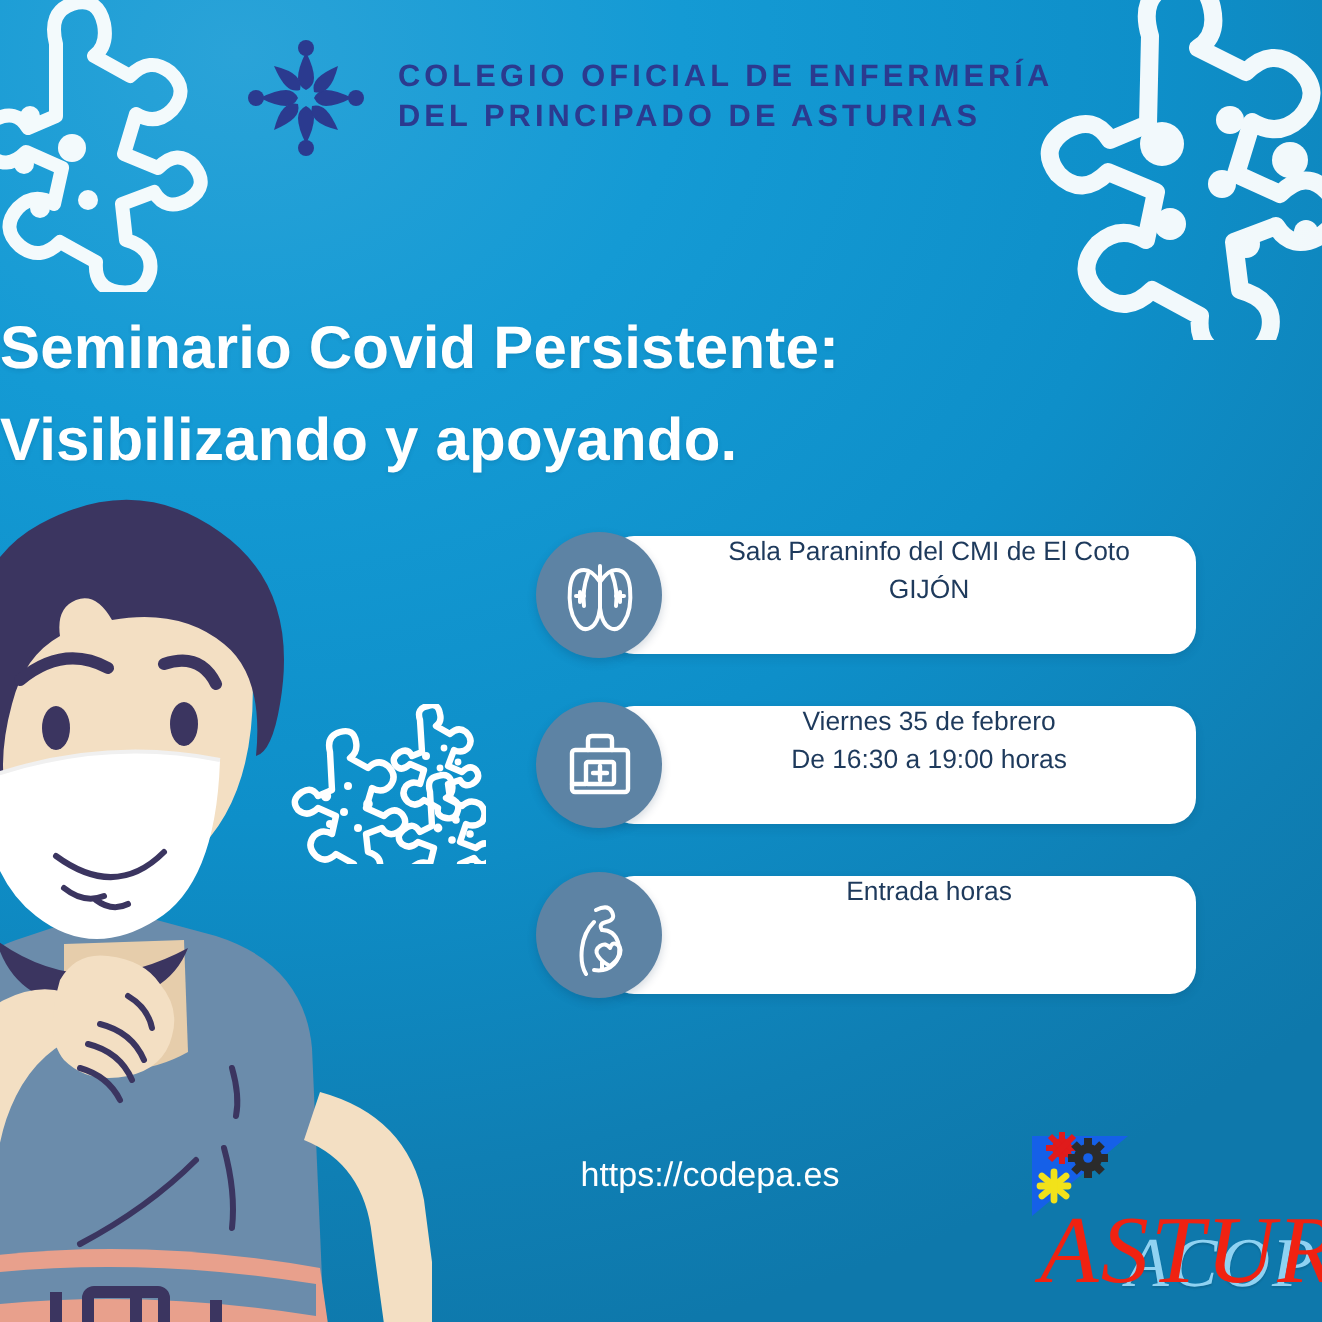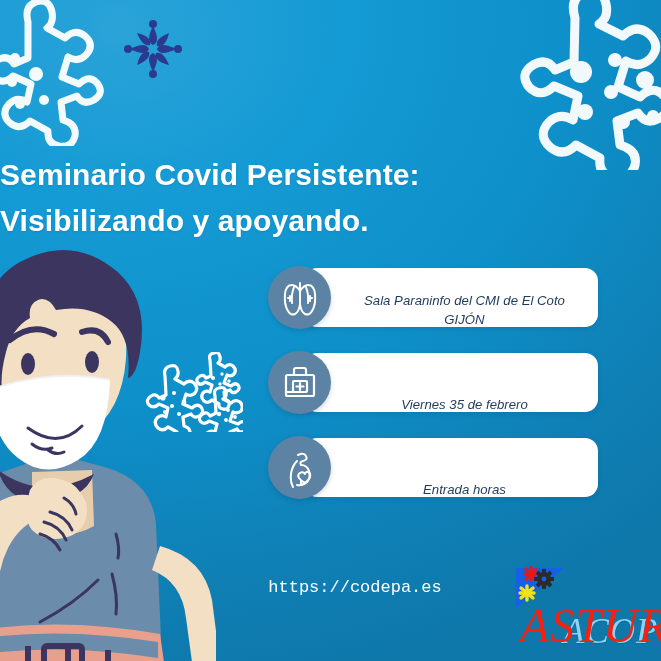--- a/index.html
+++ b/index.html
@@ -35,21 +35,21 @@
     color:#ffffff;font-weight:bold;font-size:30px;line-height:46px;
     letter-spacing:.1px;
     text-shadow:0 1px 2px rgba(0,40,70,.12);
   }
   .title .t2{display:block;}
 
   
   .cards{position:absolute;left:268px;top:266px;width:330px;}
   .card{
     position:relative;height:63px;margin-bottom:22px;
-    display:flex;align-items:flex-end;font-style:italic;
+    display:flex;align-items:flex-start;
   }
   .card-panel{
     position:absolute;left:36px;right:0;top:2px;bottom:2px;
     background:#ffffff;border-radius:13px;
     box-shadow:0 2px 5px rgba(0,50,80,.14);
   }
   .card-icon{
     position:relative;z-index:2;width:63px;height:63px;flex:none;
     border-radius:50%;background:#5d83a4;
     display:flex;align-items:center;justify-content:center;
@@ -60,21 +60,21 @@
     color:#1e3a5c;font-size:13.2px;line-height:19px;
     padding-left:8px;padding-right:8px;
   }
   .card-text .ln2{display:block;}
 
   
   .footer-info{
     position:absolute;left:150px;width:410px;top:573px;text-align:center;
     color:#ffffff;font-size:17px;line-height:29px;
   }
-  .footer-info .url{display:block;font-family:Liberation Mono, monospace;}
+  .footer-info .url{display:block;}
 
   
   .acop-logo{position:absolute;left:500px;top:560px;width:161px;height:101px;}
   .acop-word{
     position:absolute;left:63px;top:4px;
     font-family:"Liberation Serif", serif;font-style:italic;
     font-size:35px;color:#8fd2f2;letter-spacing:1px;
     text-shadow:0 1px 1px rgba(0,0,0,.12);
     margin-top:48px;
   }
@@ -144,20 +144,24 @@
           <path d="M45 45 q-8 -2 -11 -5 q-3 -3 -2 -7 q4 -1 7 2 q3 3 6 10z"></path>
           <path d="M45 13 q-2 8 -5 11 q-3 3 -7 2 q-1 -4 2 -7 q3 -3 10 -6z"></path>
           <path d="M13 45 q2 -8 5 -11 q3 -3 7 -2 q1 4 -2 7 q-3 3 -10 6z"></path>
           <circle cx="29" cy="4" r="4"></circle>
           <circle cx="29" cy="54" r="4"></circle>
           <circle cx="4" cy="29" r="4"></circle>
           <circle cx="54" cy="29" r="4"></circle>
         </g>
       </svg>
     </div>
+    <div class="brand-text">
+      <span>COLEGIO OFICIAL DE ENFERMERÍA</span>
+      <span class="l2">DEL PRINCIPADO DE ASTURIAS</span>
+    </div>
   </div>
 
   <div class="title">
     <span>Seminario Covid Persistente:</span>
     <span class="t2">Visibilizando y apoyando.</span>
   </div>
 
   <div class="person">
     <svg width="250" height="440" viewBox="0 0 250 440">
 
@@ -290,20 +294,21 @@
             <path d="M14 12 L14 7 q0 -2 2 -2 l8 0 q2 0 2 2 l0 5"></path>
             <rect x="13" y="18" width="14" height="11" rx="1"></rect>
             <path d="M20 20 L20 27"></path>
               <path d="M16.5 23.5 L23.5 23.5"></path>
             <path d="M6 29 L13 29"></path>
           </g>
         </svg>
       </div>
       <div class="card-text">
         <span>Viernes 35 de febrero</span>
+        <span class="ln2">De 16:30 a 19:00 horas</span>
       </div>
     </div>
 
     <div class="card">
       <div class="card-panel"></div>
       <div class="card-icon">
         <svg width="40" height="40" viewBox="0 0 40 40">
           <g fill="none" stroke="#ffffff" stroke-width="2" stroke-linecap="round" stroke-linejoin="round">
             <path d="M18 7 q6 -3 8 1 q2 4 -3 5 q-4 1 -2 4"></path>
             <path d="M21 17 q6 0 8 6 q2 7 -2 11 q-4 4 -10 3"></path>

